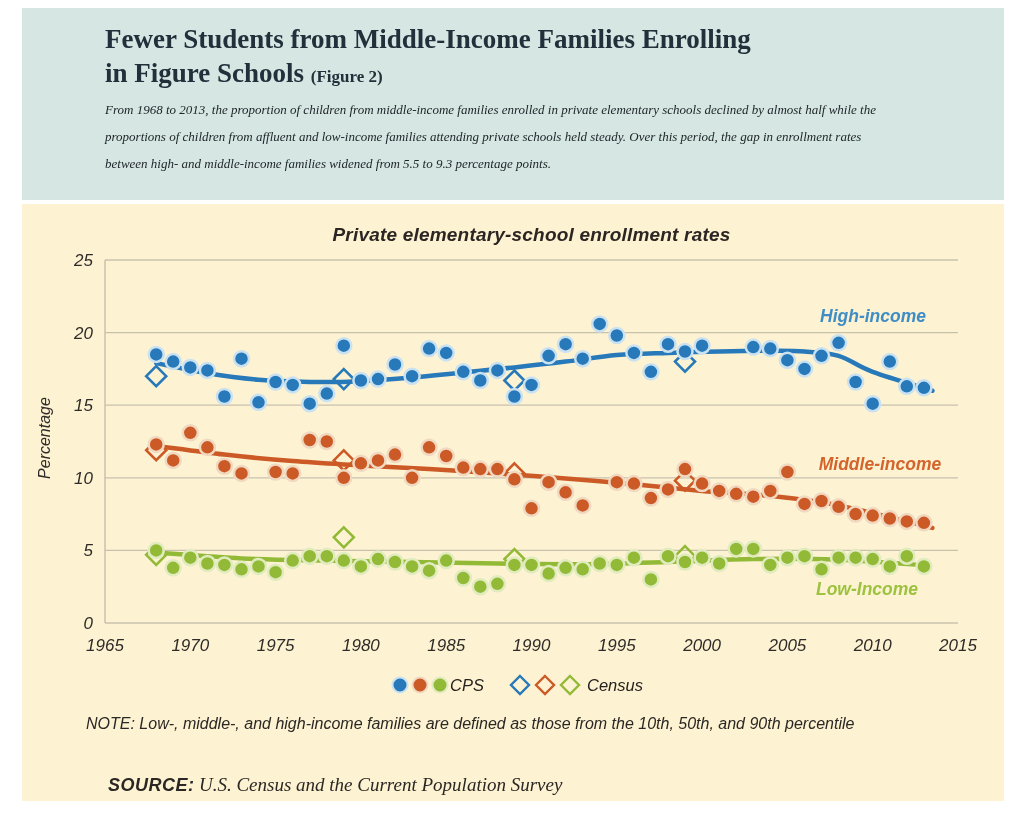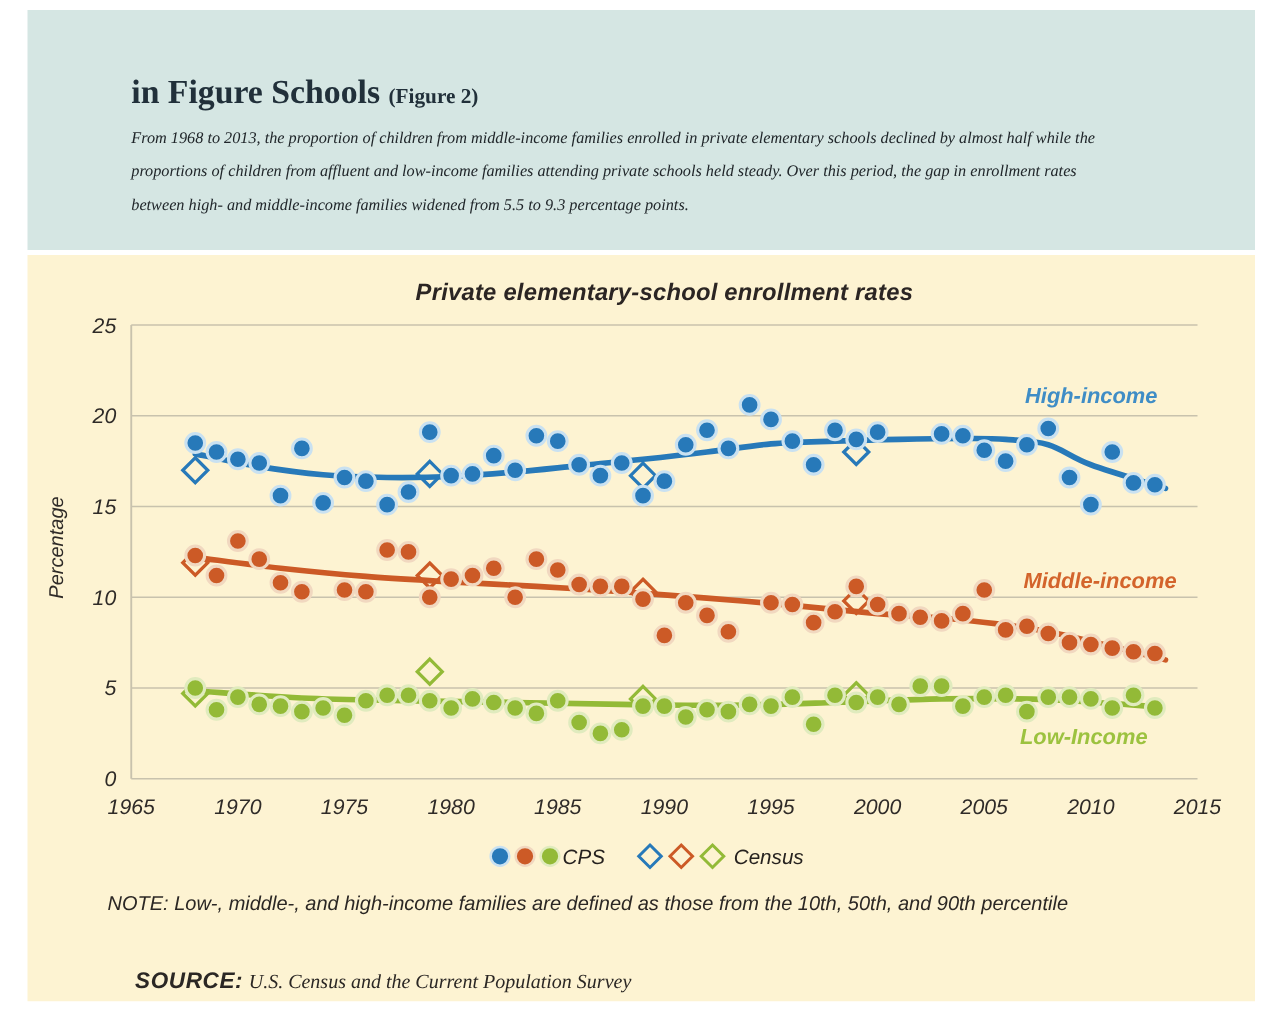--- a/index.html
+++ b/index.html
@@ -14,29 +14,29 @@
                 font-family:"Liberation Serif",serif;font-style:italic;
                 font-size:13px;line-height:27px;color:#20262a;}
   .chart-panel{position:absolute;left:22px;top:204px;width:982px;height:597px;background:#fdf3d2;font-style:italic;}
   .chart-title{position:absolute;left:83px;top:20px;width:853px;text-align:center;
                font-size:19px;font-weight:bold;color:#2b2523;letter-spacing:.2px;}
   #chart{position:absolute;left:0;top:0;}
   .chart-note{position:absolute;left:64px;top:506px;width:880px;
               font-size:16px;line-height:27.5px;color:#2b2724;}
   .chart-source{position:absolute;left:86px;top:570px;color:#2b2724;}
   .src-label{font-size:18px;font-weight:bold;letter-spacing:.5px;}
-  .src-text{font-family:"Liberation Serif",serif;font-size:16px;}
+  .src-text{font-family:"Liberation Serif",serif;font-size:19px;}
 </style>
 </head>
 <body>
 
 <div class="page">
 
   <div class="header-panel">
-    <div class="fig-title"><br><span>in Figure Schools</span> <span class="fig-tag">(Figure 2)</span></div>
+    <div class="fig-title"><span>Fewer Students from Middle-Income Families Enrolling</span><br><span>in Figure Schools</span> <span class="fig-tag">(Figure 2)</span></div>
     <div class="fig-subtitle">From 1968 to 2013, the proportion of children from middle-income families enrolled in private elementary schools declined by almost half while the proportions of children from affluent and low-income families attending private schools held steady. Over this period, the gap in enrollment rates between high- and middle-income families widened from 5.5 to 9.3 percentage points.</div>
   </div>
 
   <div class="chart-panel">
     <div class="chart-title">Private elementary-school enrollment rates</div>
     <svg id="chart" width="982" height="597">
         <g>
           <line x1="83" y1="419" x2="936" y2="419" stroke="#c8c2ad" stroke-width="1.3"></line>
           <text x="71" y="425" text-anchor="end" font-size="17" fill="#2f2b28">0</text>
           <line x1="83" y1="346.4" x2="936" y2="346.4" stroke="#c8c2ad" stroke-width="1.3"></line>

